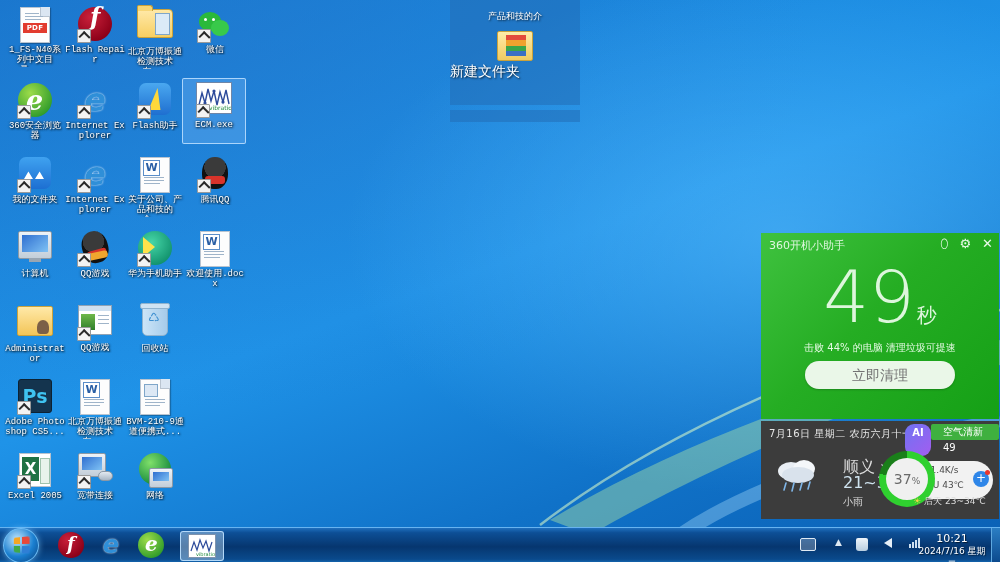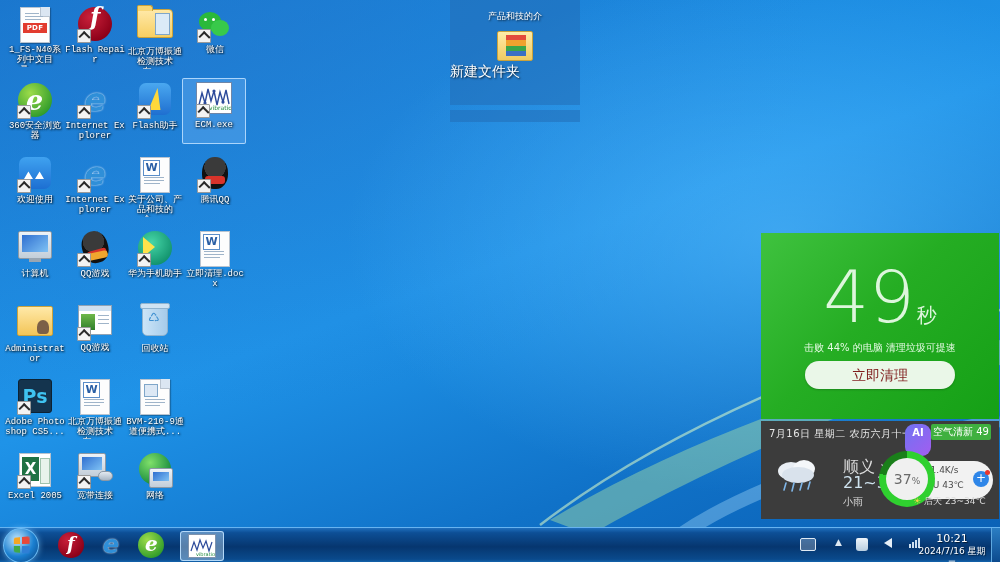--- a/index.html
+++ b/index.html
@@ -114,29 +114,29 @@
     background:linear-gradient(135deg,#3fc23f 0%,#25ad23 45%,#15a016 100%);}
   #widget360 .w-head{height:24px;position:relative;}
   #widget360 .w-title{position:absolute;left:8px;top:5px;color:#dff7df;font-size:11px;}
   #widget360 .w-icons{position:absolute;right:6px;top:4px;display:flex;gap:11px;align-items:center;}
   #widget360 .w-icons span{color:#eafbea;font-size:13px;line-height:13px;cursor:pointer;}
   #bignum{position:absolute;left:0;right:0;top:28px;text-align:center;color:#ddf6dc;
     font-size:72px;line-height:72px;font-weight:300;font-family:"DejaVu Sans","Liberation Sans",sans-serif;}
   #bignum .unit{font-size:20px;font-weight:normal;vertical-align:baseline;margin-left:2px;}
   #subline{position:absolute;left:0;right:0;top:108px;text-align:center;color:#e4fae3;font-size:10px;}
   #cleanbtn{position:absolute;left:50%;transform:translateX(-50%);top:128px;width:150px;height:28px;
-    border-radius:15px;background:#eaf7e8;color:#7f1d1d;font-size:14px;line-height:28px;text-align:center;
+    border-radius:15px;background:#eaf7e8;color:#737373;font-size:14px;line-height:28px;text-align:center;
     box-shadow:0 1px 2px rgba(0,0,0,.2);cursor:pointer;}
   
   #weather{position:absolute;left:761px;top:421px;width:238px;height:98px;background:#3c3c3c;}
   #wdate{position:absolute;left:8px;top:6px;color:#e7e7e7;font-size:10px;letter-spacing:.5px;}
   #aibadge{position:absolute;left:144px;top:3px;width:26px;height:32px;border-radius:9px;
     background:linear-gradient(135deg,#6f73f2,#a35df0);color:#fff;font-size:10px;font-weight:bold;
     line-height:18px;text-align:center;}
-  #airbadge{position:absolute;left:170px;top:3px;height:16px;padding:0 2px;background:#3fb03f;color:#fff;
+  #airbadge{position:absolute;left:170px;top:3px;height:16px;padding:0 12px;background:#3fb03f;color:#fff;
     font-size:10px;line-height:16px;border-radius:2px;}
   #rain-ico{position:absolute;left:10px;top:32px;width:56px;height:42px;}
   #wloc{position:absolute;left:82px;top:36px;color:#dcdcdc;font-size:16px;}
   #wtemp{position:absolute;left:82px;top:52px;color:#cfe3ef;font-size:16px;}
   #wdesc{position:absolute;left:82px;top:74px;color:#dcdcdc;font-size:10px;}
   #ringwrap{position:absolute;left:118px;top:30px;width:56px;height:56px;border-radius:50%;
     background:conic-gradient(#2fd02f 0 78%,#1a7f1a 78% 100%);display:flex;align-items:center;justify-content:center;}
   #ringwrap .hole{width:42px;height:42px;border-radius:50%;background:#f0f0f0;color:#6a6a6a;
     font-size:14px;line-height:42px;text-align:center;}
   #ringwrap .hole .pct{font-size:9px;}
@@ -270,21 +270,21 @@
       </div>
       <span class="lbl">ECM.exe</span>
     </div>
 
     <div class="dicon" style="left:4px;top:152px">
       <div class="gfx">
         <div style="width:32px;height:32px;margin:1px auto 0;border-radius:7px;background:linear-gradient(#3fa2f0,#1d6fd2)"></div>
         <div style="position:absolute;left:7px;top:12px;width:20px;height:10px;background:#fff;clip-path:polygon(0 100%,22% 26%,45% 100%,55% 100%,78% 26%,100% 100%)"></div>
         <div class="shortcut-arrow"></div>
       </div>
-      <span class="lbl">欢迎使用</span>
+      <span class="lbl">我的文件夹</span>
     </div>
 
     <div class="dicon" style="left:64px;top:152px">
       <div class="gfx">
         <div class="ie-e" style="color:#2f8fd8;text-align:center;text-shadow:0 0 2px #fff">e</div>
         <div class="shortcut-arrow"></div>
       </div>
       <span class="lbl">Internet Explorer</span>
     </div>
 
@@ -338,21 +338,21 @@
 
     <div class="dicon" style="left:184px;top:226px">
       <div class="gfx">
         <div class="w-box">
             <div class="w">W</div>
           <div style="position:absolute;top:19px;left:3px;width:20px;height:1px;background:#9fb4c9"></div>
           <div style="position:absolute;top:22px;left:3px;width:20px;height:1px;background:#9fb4c9"></div>
           <div style="position:absolute;top:25px;left:3px;width:16px;height:1px;background:#9fb4c9"></div>
         </div>
       </div>
-      <span class="lbl">立即清理.docx</span>
+      <span class="lbl">欢迎使用.docx</span>
     </div>
 
     <div class="dicon" style="left:4px;top:300px">
       <div class="gfx">
         <div class="admin-folder"></div>
       </div>
       <span class="lbl">Administrator</span>
     </div>
 
     <div class="dicon" style="left:64px;top:300px">
@@ -451,20 +451,28 @@
       <div class="color-folder">
           <div class="strip"></div>
         </div>
       <span>新建文件夹</span>
     </div>
   </div>
   <div id="folder-panel2"></div>
 
 
   <div id="widget360">
+    <div class="w-head">
+      <div class="w-title">360开机小助手</div>
+      <div class="w-icons">
+        <span>⬯</span>
+        <span>⚙</span>
+        <span>✕</span>
+      </div>
+    </div>
     <div id="bignum">
       <span>49</span><span class="unit">秒</span>
     </div>
     <div id="subline">击败 44% 的电脑 清理垃圾可提速</div>
     <div id="cleanbtn">立即清理</div>
   </div>
 
   <div id="weather">
     <div id="wdate">7月16日   星期二   农历六月十一</div>
     <div id="aibadge">AI</div>

